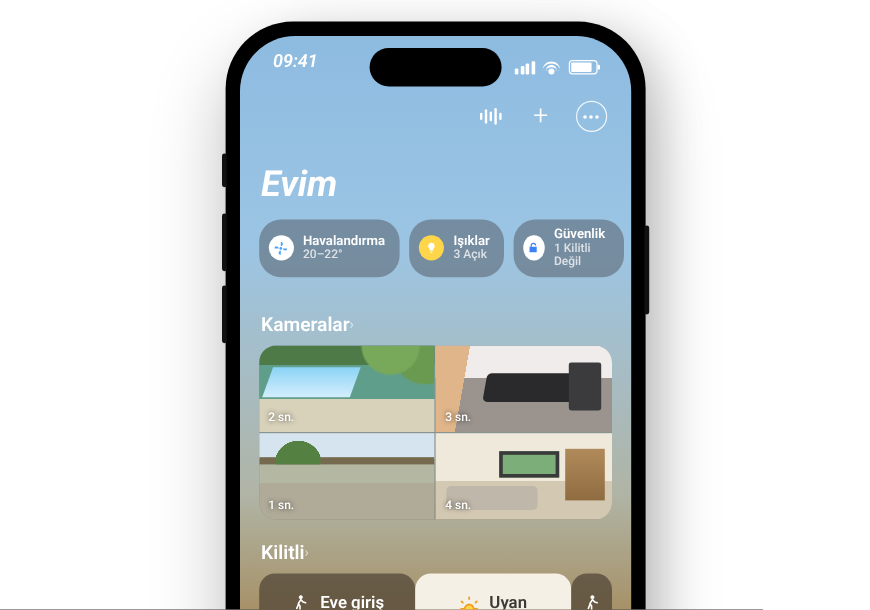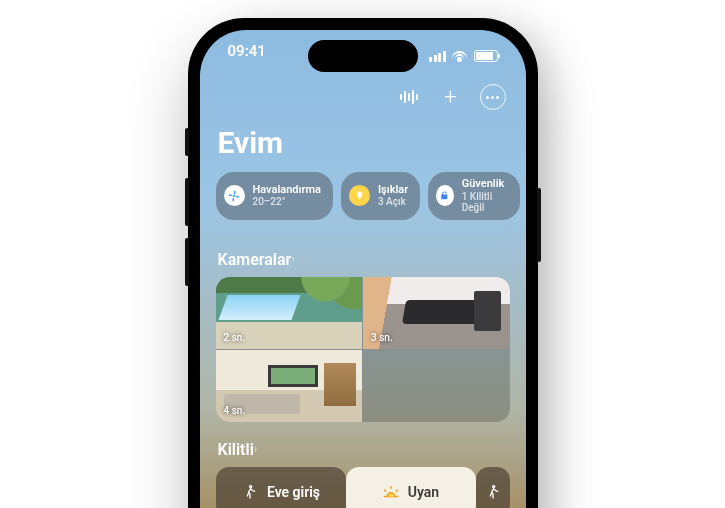--- a/index.html
+++ b/index.html
@@ -35,21 +35,21 @@
         #6c4a26 100%);
   }
   
   .island {
     position: absolute;
     top: 10px; left: 50%; transform: translateX(-50%);
     width: 110px; height: 32px;
     background: #000; border-radius: 20px;
   }
   
-  .status { position: absolute; top: 12px; left: 0; right: 0; height: 28px; display: flex; justify-content: space-between; padding: 0 28px; color: #fff; font-size: 15px; font-weight: 600; }
+  .status { position: absolute; top: 12px; left: 0; right: 0; height: 28px; display: flex; justify-content: space-between; padding: 0 28px; color: #fff; font-size: 15px; font-weight: 600; font-style: italic; }
   .status-right { display: flex; align-items: center; gap: 6px; }
   .bars { display: flex; align-items: flex-end; gap: 1.5px; }
   .bars span { width: 3px; background: #fff; border-radius: 1px; }
   .bars span:nth-child(1){height:5px}.bars span:nth-child(2){height:7px}.bars span:nth-child(3){height:9px}.bars span:nth-child(4){height:11px}
   .wifi { display:inline-block; width:16px; height:12px; position:relative; }
   .wifi::before{content:"";position:absolute;left:5px;bottom:0;width:5px;height:5px;border-radius:50%;background:#fff}
   .wifi-arc{position:absolute;border:2px solid #fff;border-bottom:0;border-left:0;border-right:0;border-radius:50% 50% 0 0 / 100% 100% 0 0}
   .wifi-arc.a1{width:9px;height:5px;left:3px;bottom:3px}
   .wifi-arc.a2{width:15px;height:8px;left:0;bottom:3px}
   .battery { width: 24px; height: 12px; border: 1.5px solid #fff; border-radius: 3px; position: relative; }
@@ -60,21 +60,21 @@
   .topbar { display:flex; justify-content:flex-end; gap: 16px; padding: 4px 4px 10px; align-items:center; }
   .top-icon { width: 26px; height: 26px; display:flex; align-items:center; justify-content:center; color:#fff; }
   .top-icon.circled { border:1.5px solid rgba(255,255,255,0.85); border-radius:50%; }
   .waveform { display:flex; gap:2px; align-items:center; }
   .waveform span{ width:2px; background:#fff; border-radius:1px;}
   .waveform span:nth-child(1){height:6px}.waveform span:nth-child(2){height:12px}.waveform span:nth-child(3){height:8px}.waveform span:nth-child(4){height:14px}.waveform span:nth-child(5){height:6px}
   .plus { font-size:22px; font-weight:300; line-height:1; }
   .ellipsis-dots{display:flex;gap:2px}
   .ellipsis-dots span{width:3px;height:3px;background:#fff;border-radius:50%}
 
-  h1.title { font-size: 30px; font-weight: 700; margin: 5px 0 12px 2px; color: #fff; }
+  h1.title { font-size: 30px; font-weight: 700; margin: 16px 0 12px 2px; color: #fff; font-style: italic; }
   .pill-row { display:flex; gap:8px; margin-bottom: 30px; }
   .pill {
     display:flex; align-items:center; gap:8px;
     background: rgba(85,95,105,0.55);
     border-radius: 18px; padding: 6px 12px 6px 8px;
     color: #fff;
   }
   .pill .pill-icon {
     width: 21px; height: 21px; border-radius: 50%;
     display:flex; align-items:center; justify-content:center;
@@ -247,20 +247,23 @@
           <span class="chev">›</span>
         </div>
 
         <div class="camera-grid">
           <div class="cam cam1">
             <span class="cam-label">2 sn.</span>
           </div>
           <div class="cam cam2">
             <span class="cam-label">3 sn.</span>
           </div>
+          <div class="cam cam3">
+            <span class="cam-label">1 sn.</span>
+          </div>
           <div class="cam cam4">
             <div class="sofa"></div>
             <span class="cam-label">4 sn.</span>
           </div>
         </div>
 
         <div class="section-header" style="margin-top:18px">
           <span class="label">Kilitli</span>
           <span class="chev">›</span>
         </div>

